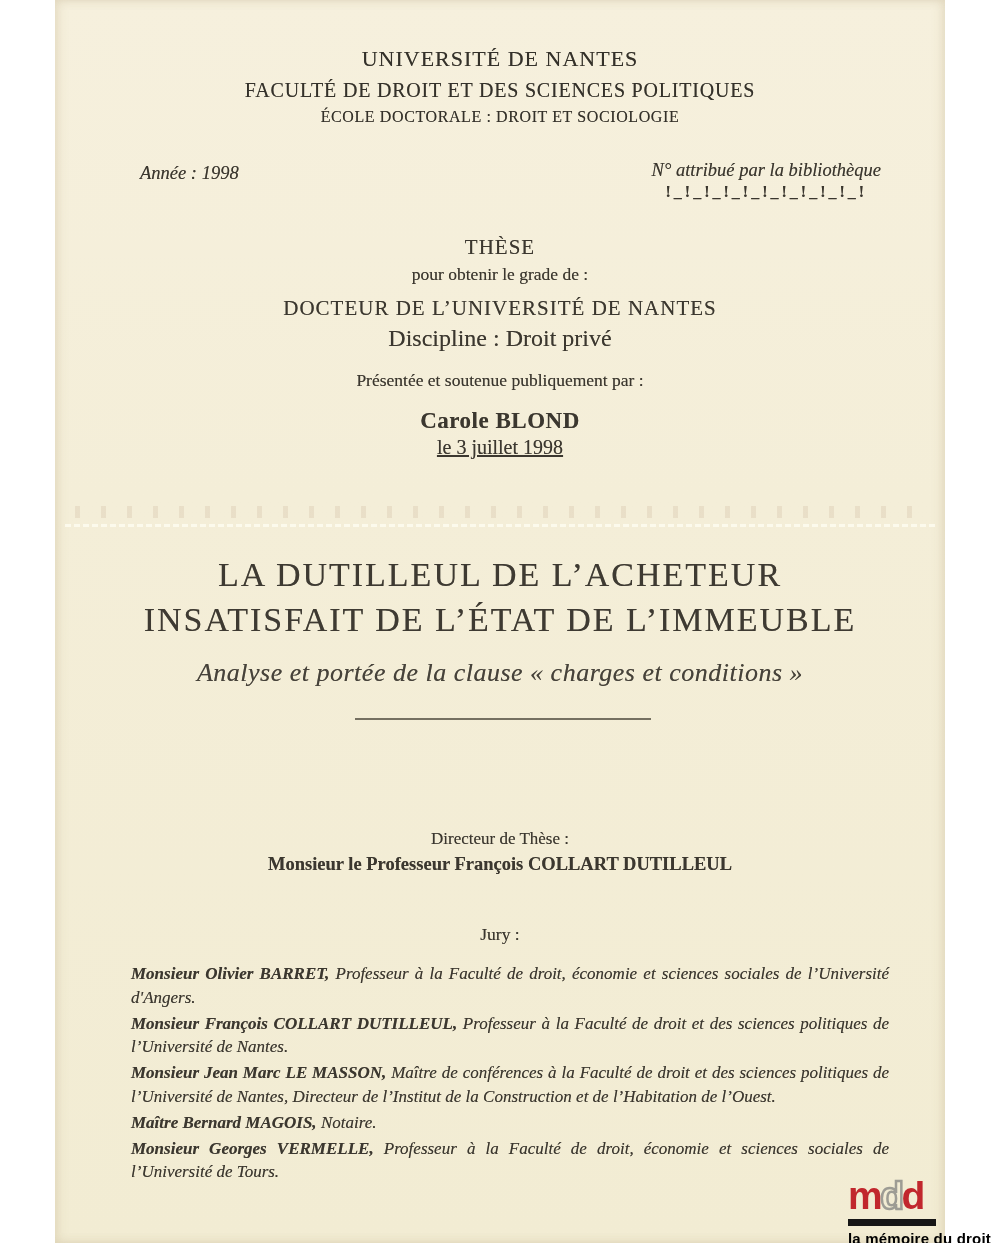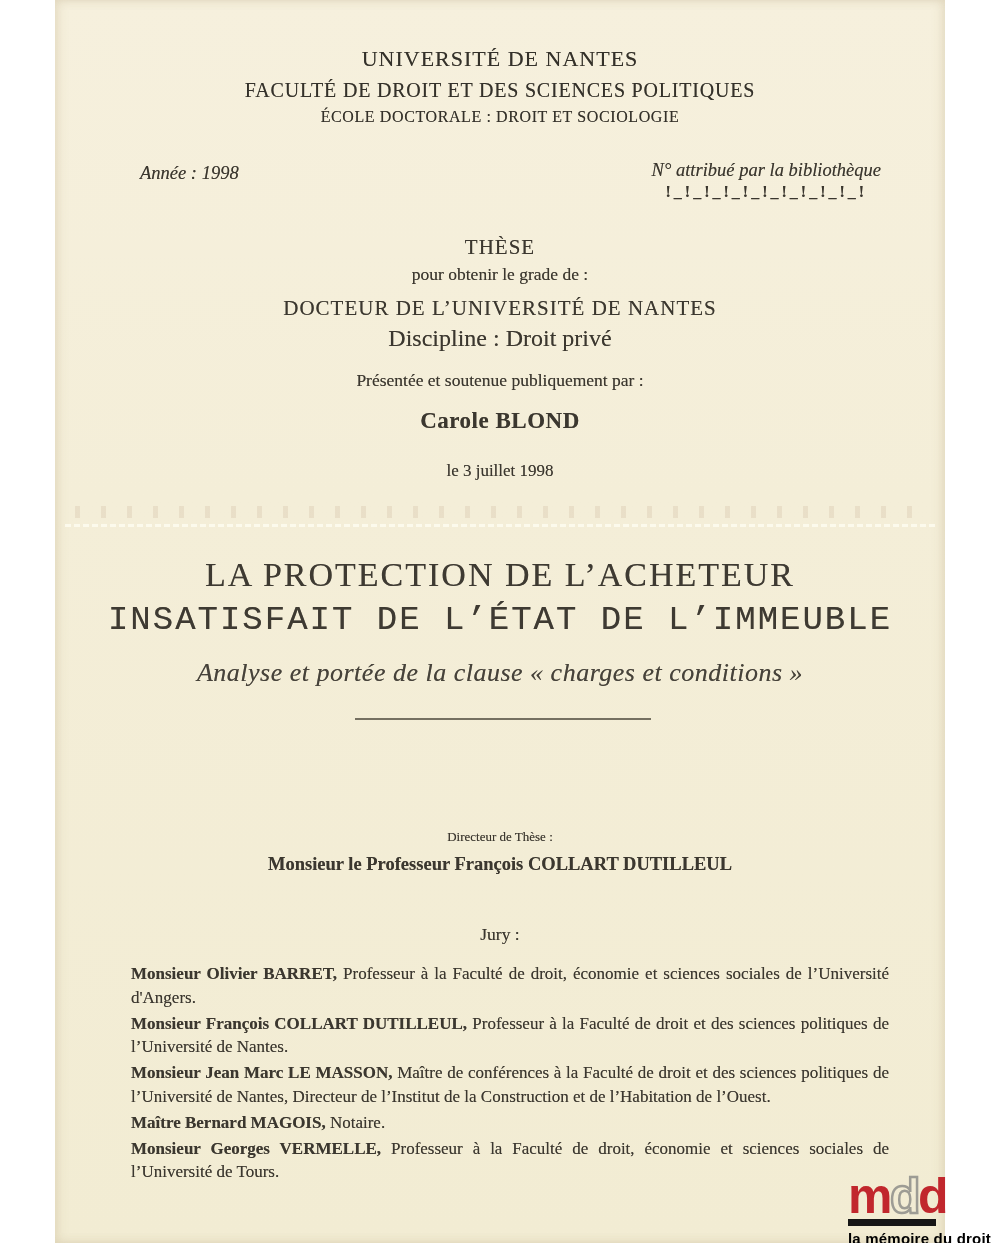--- a/index.html
+++ b/index.html
@@ -27,47 +27,47 @@
   .biblio .lbl { font-style:italic; font-size:18.5px;text-align:right; }
   .biblio .slots { font-size:16px; font-weight:bold; letter-spacing:3px; margin-top:2px; color:#3a362e; }
 
   
   .these      { top:235px; font-size:21px;   letter-spacing:1px; }
   .grade      { top:264px; font-size:17.5px; }
   .degree     { top:296px; font-size:21px;   letter-spacing:1px; }
   .discipline { top:325px; font-size:24px; }
   .presentee  { top:370px; font-size:17.5px; }
   .author     { top:408px; font-size:23px; font-weight:bold; letter-spacing:0.5px; }
-  .defdate    { top:461px; font-size:17px; }
+  .defdate    { top:436px; font-size:20px;text-decoration:underline; }
 
   
   .ghost-dots { position:absolute; top:506px; left:20px; width:850px; height:12px;
     background:repeating-linear-gradient(90deg, rgba(160,120,90,0.13) 0 5px, transparent 5px 26px); }
   .ghost-dash { position:absolute; top:524px; left:10px; width:870px;
     border-top:3px dashed rgba(255,253,243,0.75); }
 
   
   .title1 { top:556px; font-size:34px; letter-spacing:2px; color:#3e3a32; }
-  .title2 { top:601px; font-size:34px; letter-spacing:2px; color:#3e3a32;font-family:Liberation Mono, monospace; }
+  .title2 { top:601px; font-size:34px; letter-spacing:2px; color:#3e3a32; }
   .subtitle { top:658px; font-size:26px; font-style:italic; letter-spacing:0.5px; color:#46423a; }
   .rule { position:absolute; top:718px; left:300px; width:296px; border-top:2px solid rgba(75,70,58,0.75); }
 
   
-  .dir-label { top:829px; font-size:13px; }
+  .dir-label { top:829px; font-size:17px; }
   .dir-name  { top:854px; font-size:18.5px; font-weight:bold; }
 
   
   .jury-label { top:924px; font-size:17.5px; }
-  .jury-list { position:absolute; top:962px; left:76px; width:758px; font-size:17px; line-height:23.5px; text-align:justify; }
+  .jury-list { position:absolute; top:962px; left:76px; width:758px; font-size:17px; line-height:23.5px; text-align:justify;font-style:italic; }
   .jury-list p { margin:0 0 2.5px 0; }
   .jury-list .b { font-weight:bold; }
 
   
   .mdd { position:absolute; left:848px; top:1176px; width:110px; font-family:"Liberation Sans", sans-serif; }
-  .mdd-text { font-size:50px; line-height:40px; font-weight:bold; letter-spacing:-2.5px; color:#c1272d; }
+  .mdd-text { font-size:39px; line-height:40px; font-weight:bold; letter-spacing:-2.5px; color:#c1272d; }
   .mdd-text .outline { color:transparent; -webkit-text-stroke:2.5px #9d9c94; }
   .mdd-bar { width:88px; height:7px; background:#161616; margin-top:3px; }
   .mdd-tagline { margin-top:4px; font-size:15px; font-weight:bold; color:#000000; letter-spacing:0.2px; white-space:nowrap; }
 </style>
 </head>
 <body>
 
 <div class="stage">
   <div class="paper">
 
@@ -85,21 +85,21 @@
     <div class="center grade">pour obtenir le grade de :</div>
     <div class="center degree">DOCTEUR DE L’UNIVERSITÉ DE NANTES</div>
     <div class="center discipline">Discipline : Droit privé</div>
     <div class="center presentee">Présentée et soutenue publiquement par :</div>
     <div class="center author">Carole BLOND</div>
     <div class="center defdate">le 3 juillet 1998</div>
 
     <div class="ghost-dots"></div>
     <div class="ghost-dash"></div>
 
-    <div class="center title1">LA PROTECTION DE L’ACHETEUR</div>
+    <div class="center title1">LA DUTILLEUL DE L’ACHETEUR</div>
     <div class="center title2">INSATISFAIT DE L’ÉTAT DE L’IMMEUBLE</div>
     <div class="center subtitle">Analyse et portée de la clause « charges et conditions »</div>
     <div class="rule"></div>
 
     <div class="center dir-label">Directeur de Thèse :</div>
     <div class="center dir-name">Monsieur le Professeur François COLLART DUTILLEUL</div>
 
     <div class="center jury-label">Jury :</div>
 
     <div class="jury-list">

